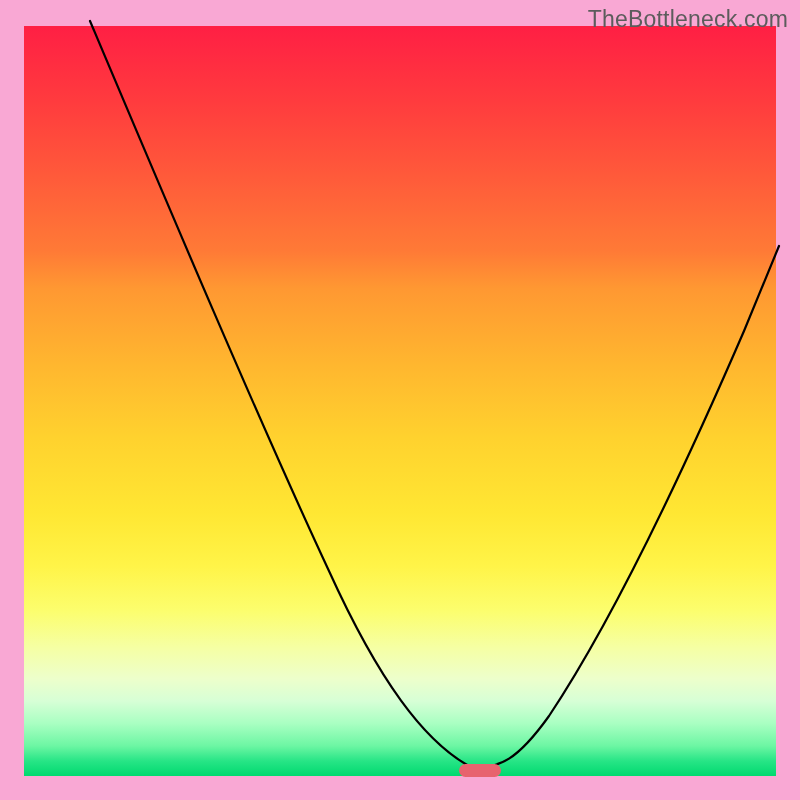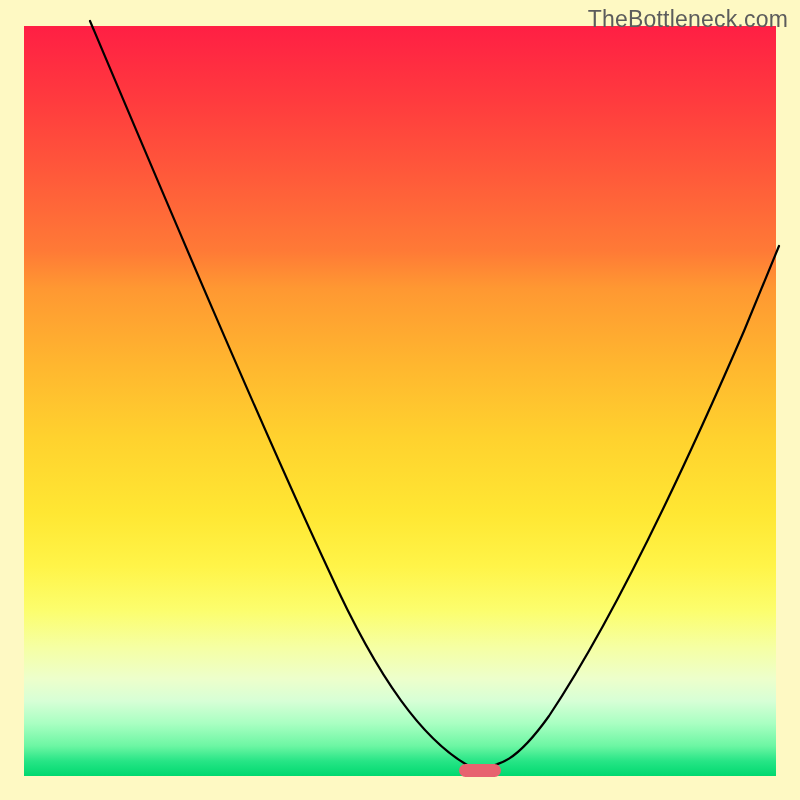--- a/index.html
+++ b/index.html
@@ -8,21 +8,21 @@
     width: 800px;
     height: 800px;
     background: #000;
     overflow: hidden;
     font-family: Arial, Helvetica, sans-serif;
   }
   .frame {
     position: relative;
     width: 800px;
     height: 800px;
-    background: #fef9c3;
+    background: #f9a8d4;
   }
   .watermark {
     position: absolute;
     top: 6px;
     right: 12px;
     color: #5c5c5c;
     font-size: 23px;
     font-weight: 500;
     letter-spacing: 0.2px;
     z-index: 10;

